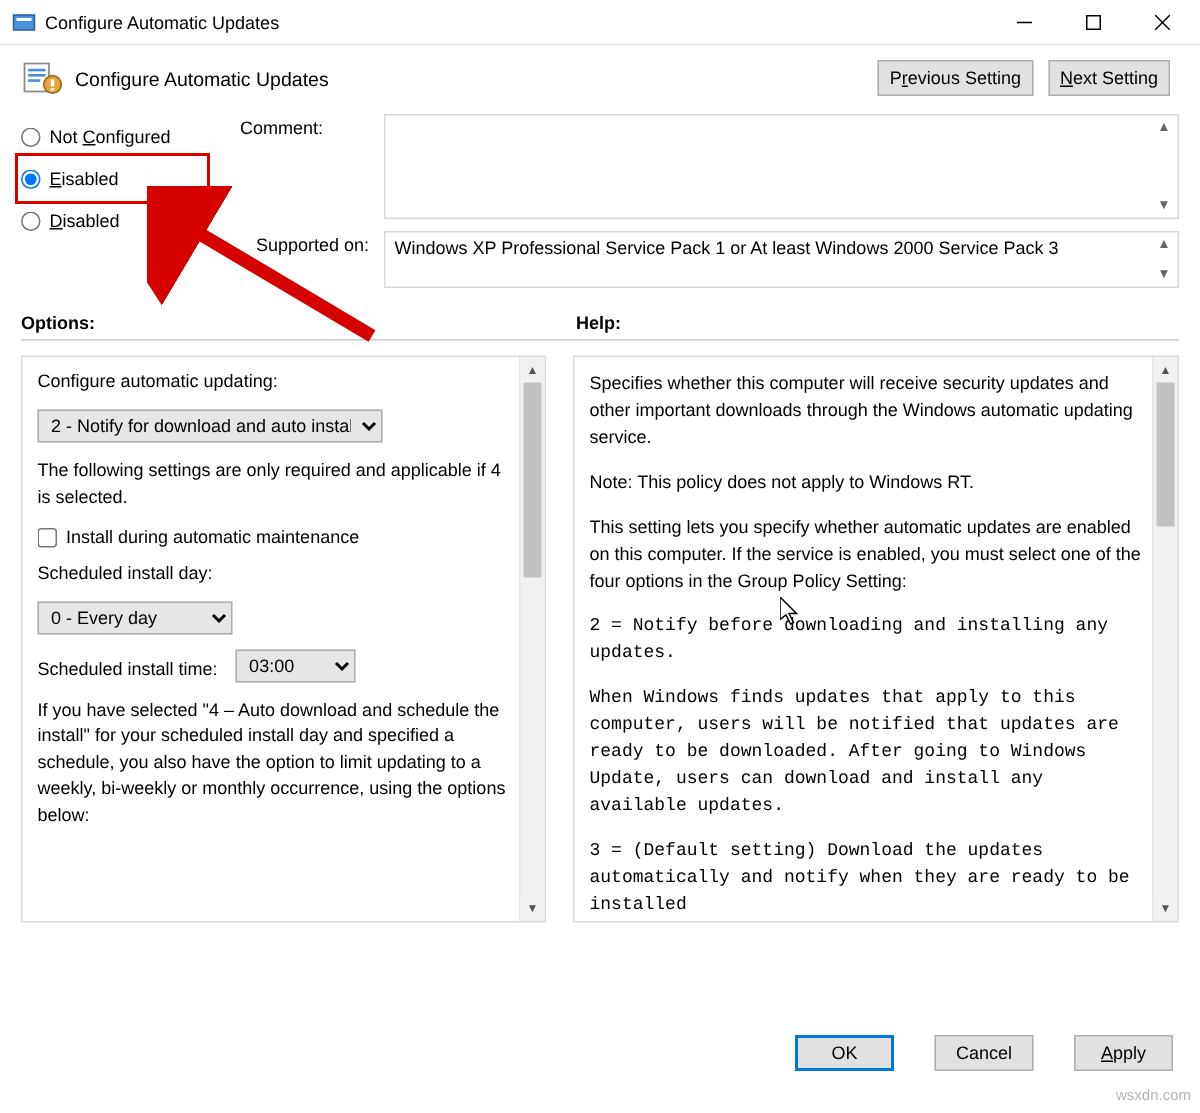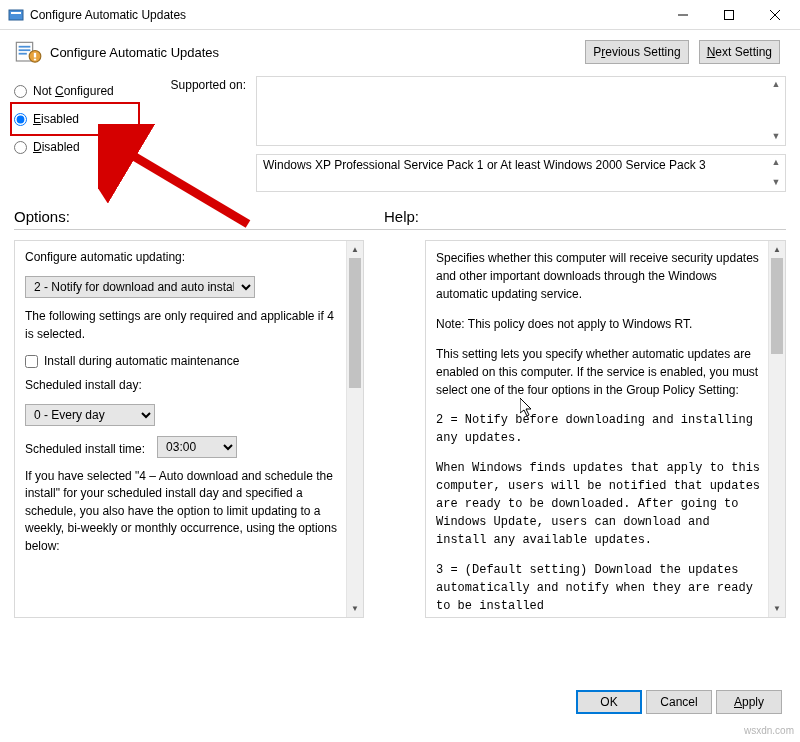--- a/index.html
+++ b/index.html
@@ -61,46 +61,46 @@
   .comment-box {
     border:1px solid #d9d9d9; height:70px; position:relative; background:#fff;
   }
   .supported-box {
     border:1px solid #d9d9d9; height:38px; position:relative; background:#fff;
     padding:3px 18px 3px 6px; font-size:12px; line-height:1.3;
   }
   .tiny-arrow { position:absolute; right:3px; width:12px; height:12px; color:#666; font-size:9px; text-align:center;}
   .tiny-arrow.up{top:2px;} .tiny-arrow.dn{bottom:2px;}
 
-  .labels-row { display:flex; padding: 8px 14px 2px 14px; font-size:15px;}
+  .labels-row { display:flex; padding: 8px 14px 2px 14px; font-size:12px;font-weight:bold;}
   .labels-row .l1{ width: 370px;} .labels-row .l2{ flex:1;}
   hr.sep { border:none; border-top:1px solid #ccc; margin:2px 14px;}
   .panes { display:flex; gap:18px; padding: 8px 14px 0 14px; height: 386px;}
   .pane {
     border:1px solid #d9d9d9; background:#fff; position:relative; overflow:hidden;
   }
   .pane.left { width:350px; padding:8px 20px 8px 10px; font-size:12px; line-height:1.45;}
-  .pane.right{ flex:1; padding:8px 20px 8px 10px; font-size:12px; line-height:1.5;margin-left:43px;}
+  .pane.right{ flex:1; padding:8px 20px 8px 10px; font-size:12px; line-height:1.5;}
   .pane .vscroll { position:absolute; top:0; right:0; bottom:0; width:17px; background:#f0f0f0; border-left:1px solid #e4e4e4;}
   .vscroll .thumb{ position:absolute; left:2px; right:2px; background:#c2c2c2; border-radius:0;}
   .vscroll .sbtn{ position:absolute; left:0; right:0; height:17px; background:#f0f0f0; display:flex;align-items:center;justify-content:center;font-size:8px;color:#555;}
   .vscroll .sbtn.top{top:0;} .vscroll .sbtn.bot{bottom:0;}
 
   .opt-block { margin-bottom:10px; }
   select.combo {
     width: 230px; font-family:inherit; font-size:12px; padding:2px 4px; border:1px solid #adadad; background:#e6e6e6;
   }
   select.combo.sm { width:130px;}
   select.combo.xs { width:80px;}
   .chk-row{ display:flex; align-items:center; margin:6px 0;}
   .chk-row input{ margin:0 6px 0 0;}
   .indent{ margin-left:20px;font-family:Liberation Mono, monospace;}
   .help p{ margin:0 0 12px 0;}
   .footer {
-    position:absolute; bottom:28px; right:18px; display:flex; gap:4px;
+    position:absolute; bottom:28px; right:18px; display:flex; gap:27px;
   }
   .watermark{ position:absolute; right:6px; bottom:6px; font-size:10px; color:#b5b5b5;}
   .arrow-red {
     position:absolute; pointer-events:none; z-index:50;
   }
   .cursor {
     position:absolute; pointer-events:none; z-index:60;
   }
 </style>
 </head>
@@ -161,20 +161,21 @@
     <label class="radio-row">
       <input type="radio" name="st" checked="" style="">
       <span><span class="underl">E</span><span>isabled</span></span>
     </label>
     <label class="radio-row">
       <input type="radio" name="st" style="">
       <span><span class="underl">D</span><span>isabled</span></span>
     </label>
   </div>
   <div>
+    <div class="lbl" style="height:78px;">Comment:</div>
     <div class="lbl right">Supported on:</div>
   </div>
   <div>
     <div class="comment-box">
       <div class="tiny-arrow up">▲</div>
       <div class="tiny-arrow dn">▼</div>
     </div>
     <div style="height:8px;"></div>
     <div class="supported-box">
       <span>Windows XP Professional Service Pack 1 or At least Windows 2000 Service Pack 3</span>

